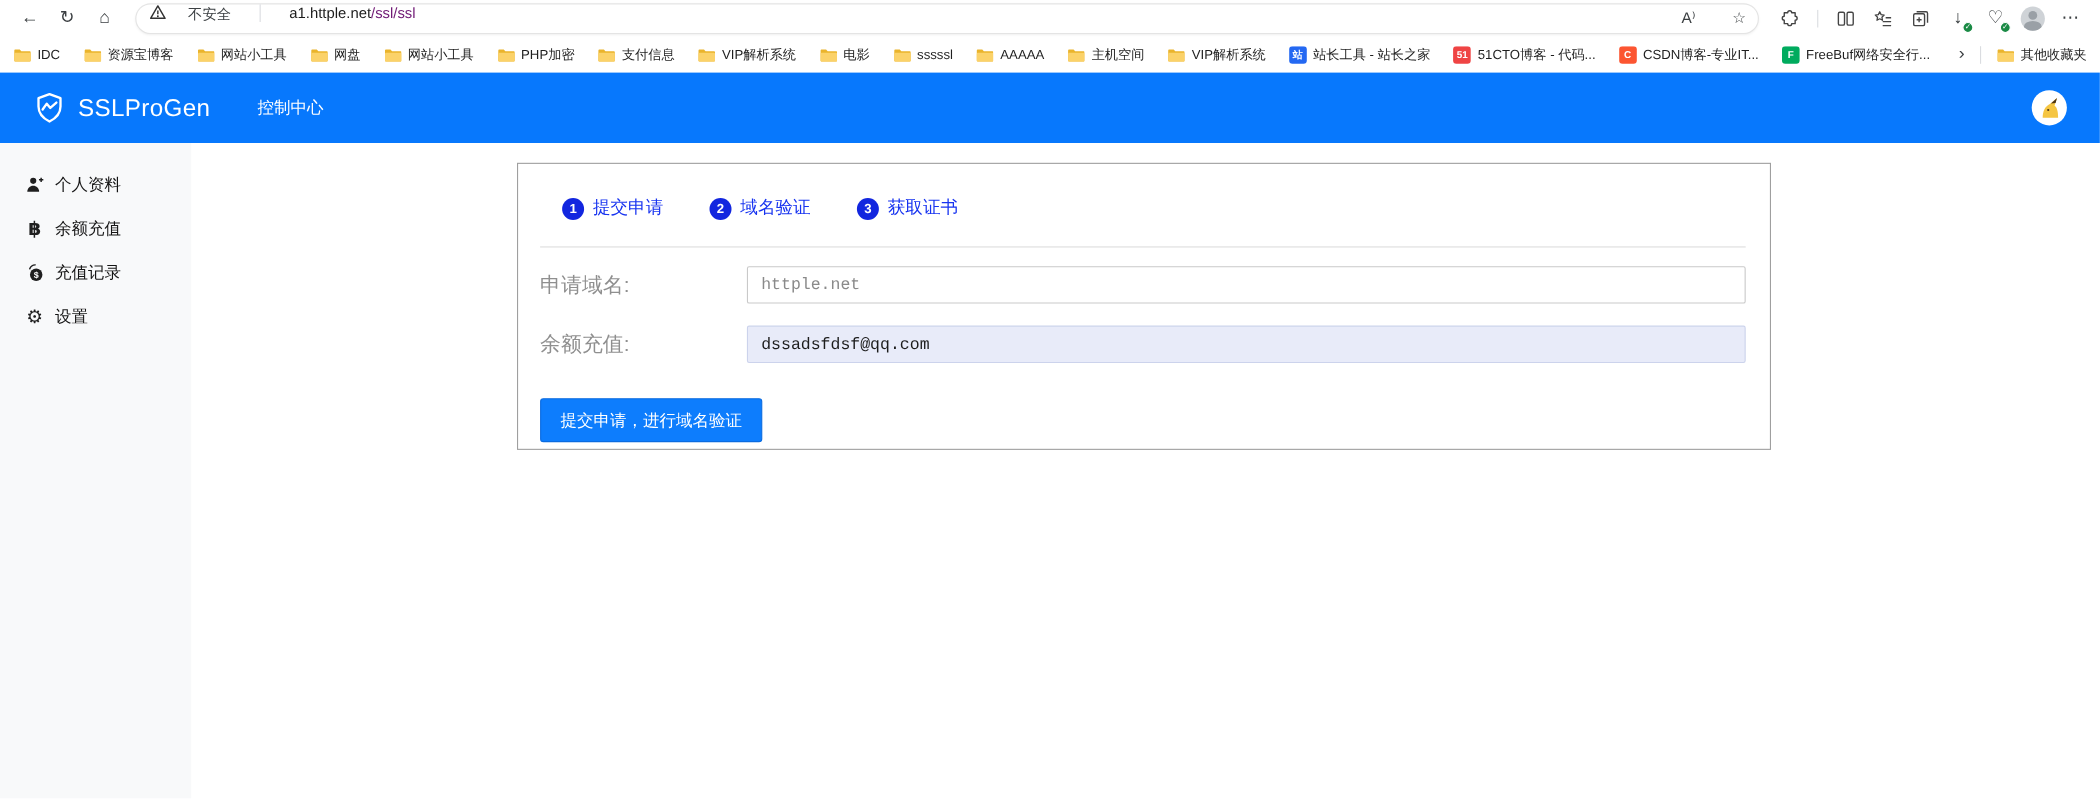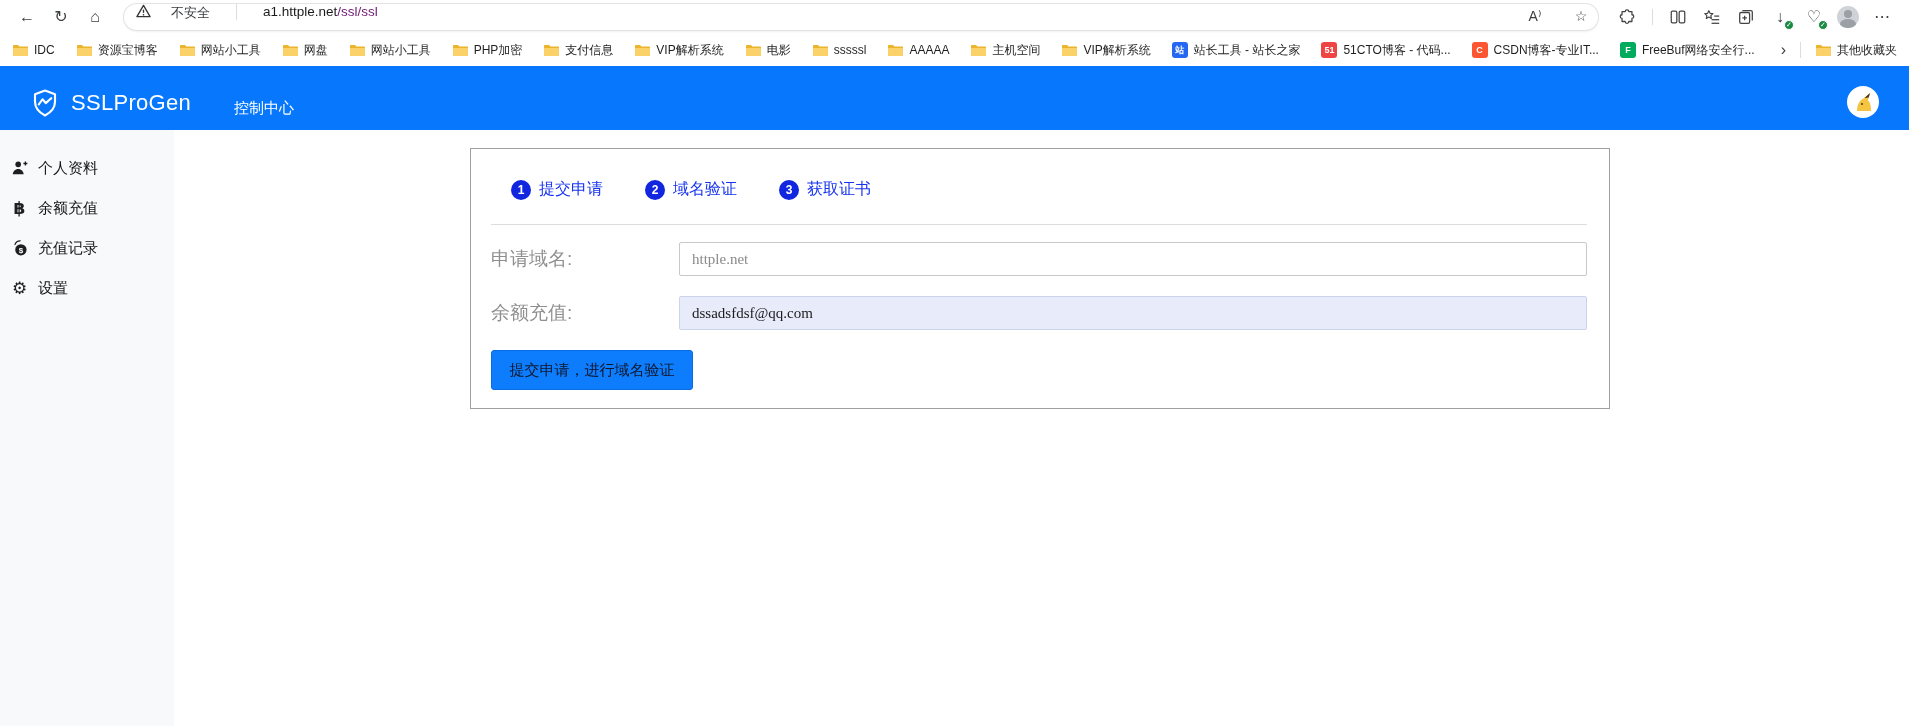--- a/index.html
+++ b/index.html
@@ -18,44 +18,44 @@
   .tb-avatar::before{content:"";position:absolute;left:7px;top:4px;width:8px;height:8px;border-radius:50%;background:#9aa0a6}
   .tb-avatar::after{content:"";position:absolute;left:3px;top:13px;width:16px;height:10px;border-radius:50% 50% 0 0;background:#9aa0a6}
   
   .bookmarks{height:32px;display:flex;align-items:center;padding:0 12px;font-size:12px;color:#1f1f1f;background:#fff}
   .bm-list{display:flex;align-items:center;gap:21px;flex:1;overflow:hidden}
   .bm{display:flex;align-items:center;gap:6px;white-space:nowrap;cursor:default}
   .bm-ic{display:flex;align-items:center;justify-content:center}
   .bm-ic.site{width:16px;height:16px;border-radius:3px;color:#fff;font-size:9px;font-weight:bold}
   .bm-more{font-size:16px;color:#3c4043;padding:0 8px}
   
-  .site-header{height:64px;background:#0778fd;display:flex;align-items:flex-end;padding:12px 30px;color:#fff}
+  .site-header{height:64px;background:#0778fd;display:flex;align-items:center;padding:0 30px;color:#fff}
   .brand{display:flex;align-items:center;gap:11px;font-size:22px;font-weight:500;letter-spacing:.3px}
   .nav-item{margin-left:43px;font-size:15px;color:#fff}
   .user-avatar{margin-left:auto;width:32px;height:32px;border-radius:50%;background:#fff;display:flex;align-items:center;justify-content:center;overflow:hidden}
   
   .page-body{display:flex;height:596px}
   .sidebar{width:174px;background:#f8f9fa;padding-top:18px;flex:0 0 auto}
-  .side-item{height:40px;display:flex;align-items:center;gap:9px;padding-left:10px;font-size:15px;color:#141414;cursor:default}
+  .side-item{height:40px;display:flex;align-items:center;gap:9px;padding-left:22px;font-size:15px;color:#141414;cursor:default}
   .side-item .ic{width:19px;display:flex;justify-content:center}
   .txt-ic{font-size:17px;line-height:1;color:#1f1f1f}
   .main{flex:1;background:#fff;position:relative}
   
   .card{position:absolute;left:296px;top:18px;width:1140px;height:261px;border:1px solid #9f9f9f;background:#fff}
   .steps{display:flex;align-items:center;gap:42px;padding:30px 20px 24px 40px}
   .step{display:flex;align-items:center;gap:8px;color:#1733f0;font-size:16px;cursor:default}
   .step-badge{width:20px;height:20px;border-radius:50%;background:#1226df;color:#fff;font-size:12px;font-weight:bold;display:flex;align-items:center;justify-content:center;flex:0 0 auto}
   .card hr{border:none;border-top:1px solid #ddd;margin:0 22px 0 20px}
   .frow{display:flex;align-items:center;margin:17px 22px 0 20px}
   .frow + .frow{margin-top:20px}
   .frow label{width:188px;font-size:19px;color:#8f8f8f;padding-right:10px}
-  .frow input{flex:1;height:34px;border:1px solid #c9c9c9;border-radius:2px;padding:0 12px;font-size:15px;font-family:Liberation Serif, serif;color:#1c1c1c;background:#fff}
+  .frow input{flex:1;height:34px;border:1px solid #c9c9c9;border-radius:2px;padding:0 12px;font-size:15px;font-family:Liberation Mono, monospace;color:#1c1c1c;background:#fff}
   .frow input::placeholder{color:#8a8a8a;opacity:1}
   .frow input.autofill{background:#e8ebf9;border-color:#ccd3ec}
-  .submit{display:block;margin:20px 0 0 20px;width:202px;height:40px;background:#0d7dfd;border:1px solid #0b6be0;color:#0f172a;font-size:15px;border-radius:3px;font-family:inherit;cursor:pointer}
+  .submit{display:block;margin:32px 0 0 20px;width:202px;height:40px;background:#0d7dfd;border:1px solid #0b6be0;color:#ffffff;font-size:15px;border-radius:3px;font-family:inherit;cursor:pointer}
 </style>
 </head>
 <body>
 
 <div class="toolbar">
   <span class="tb-ic">←</span>
   <span class="tb-ic">↻</span>
   <span class="tb-ic">⌂</span>
 
   <div class="addr">

